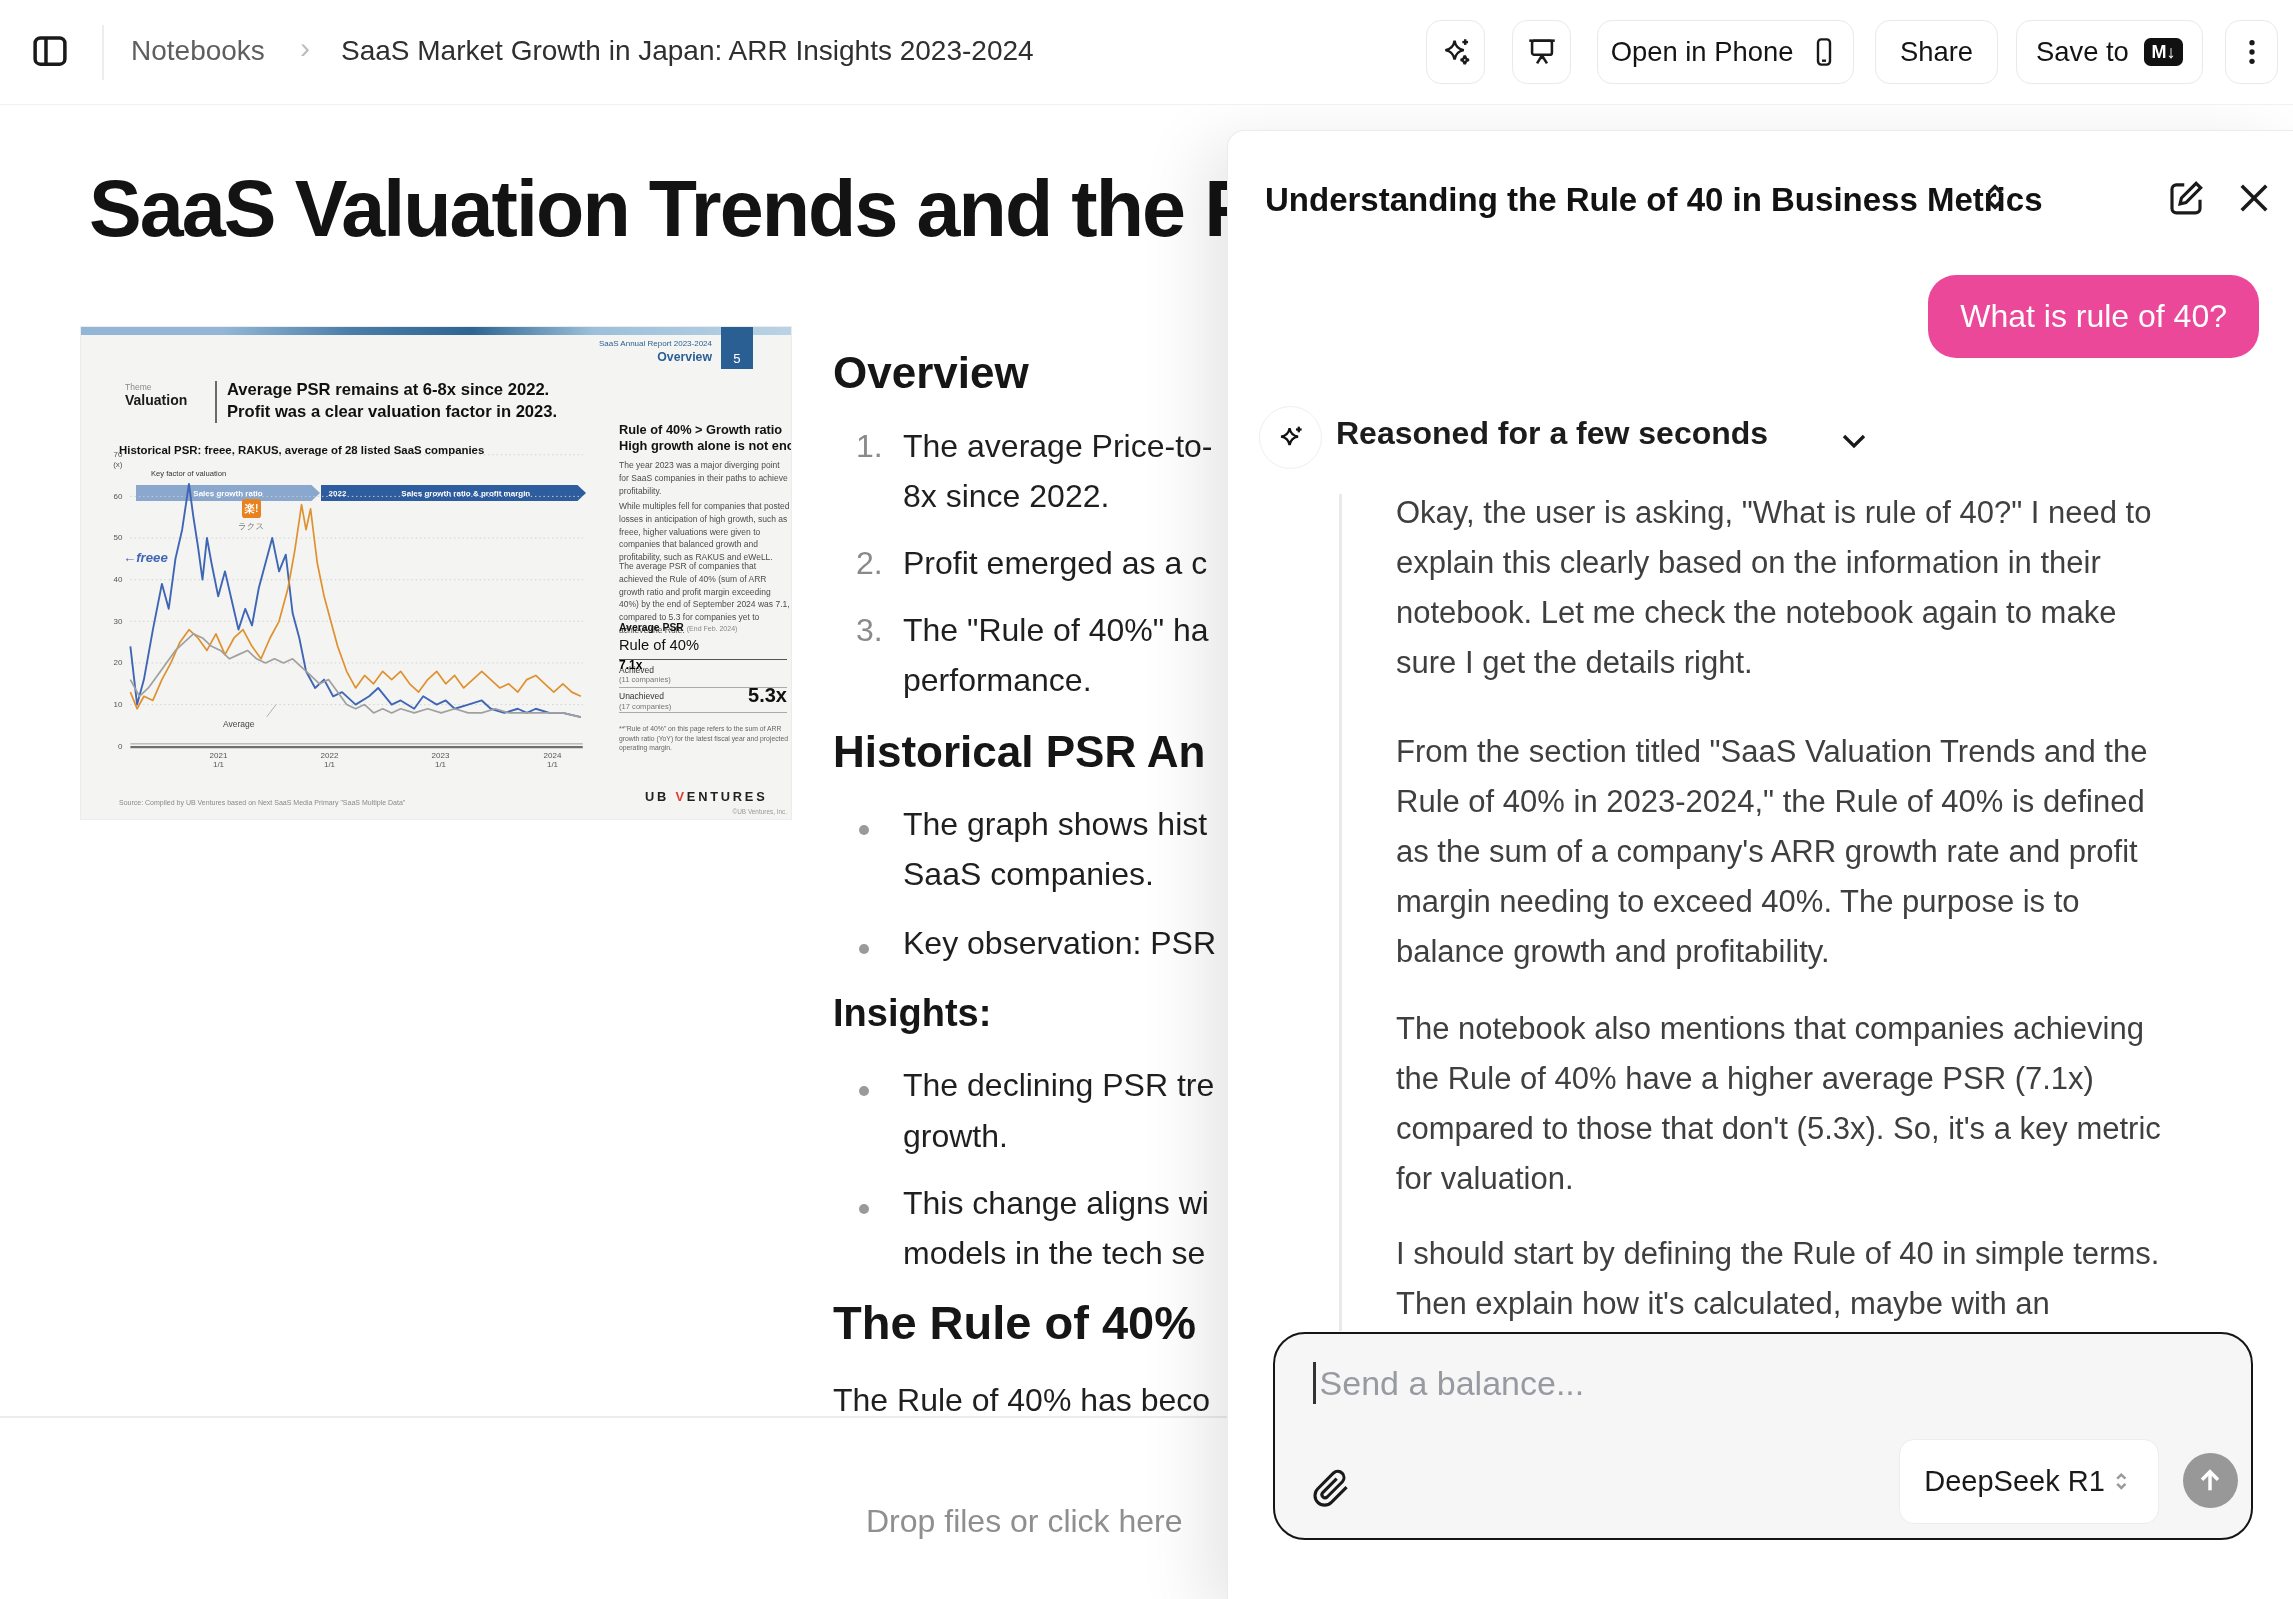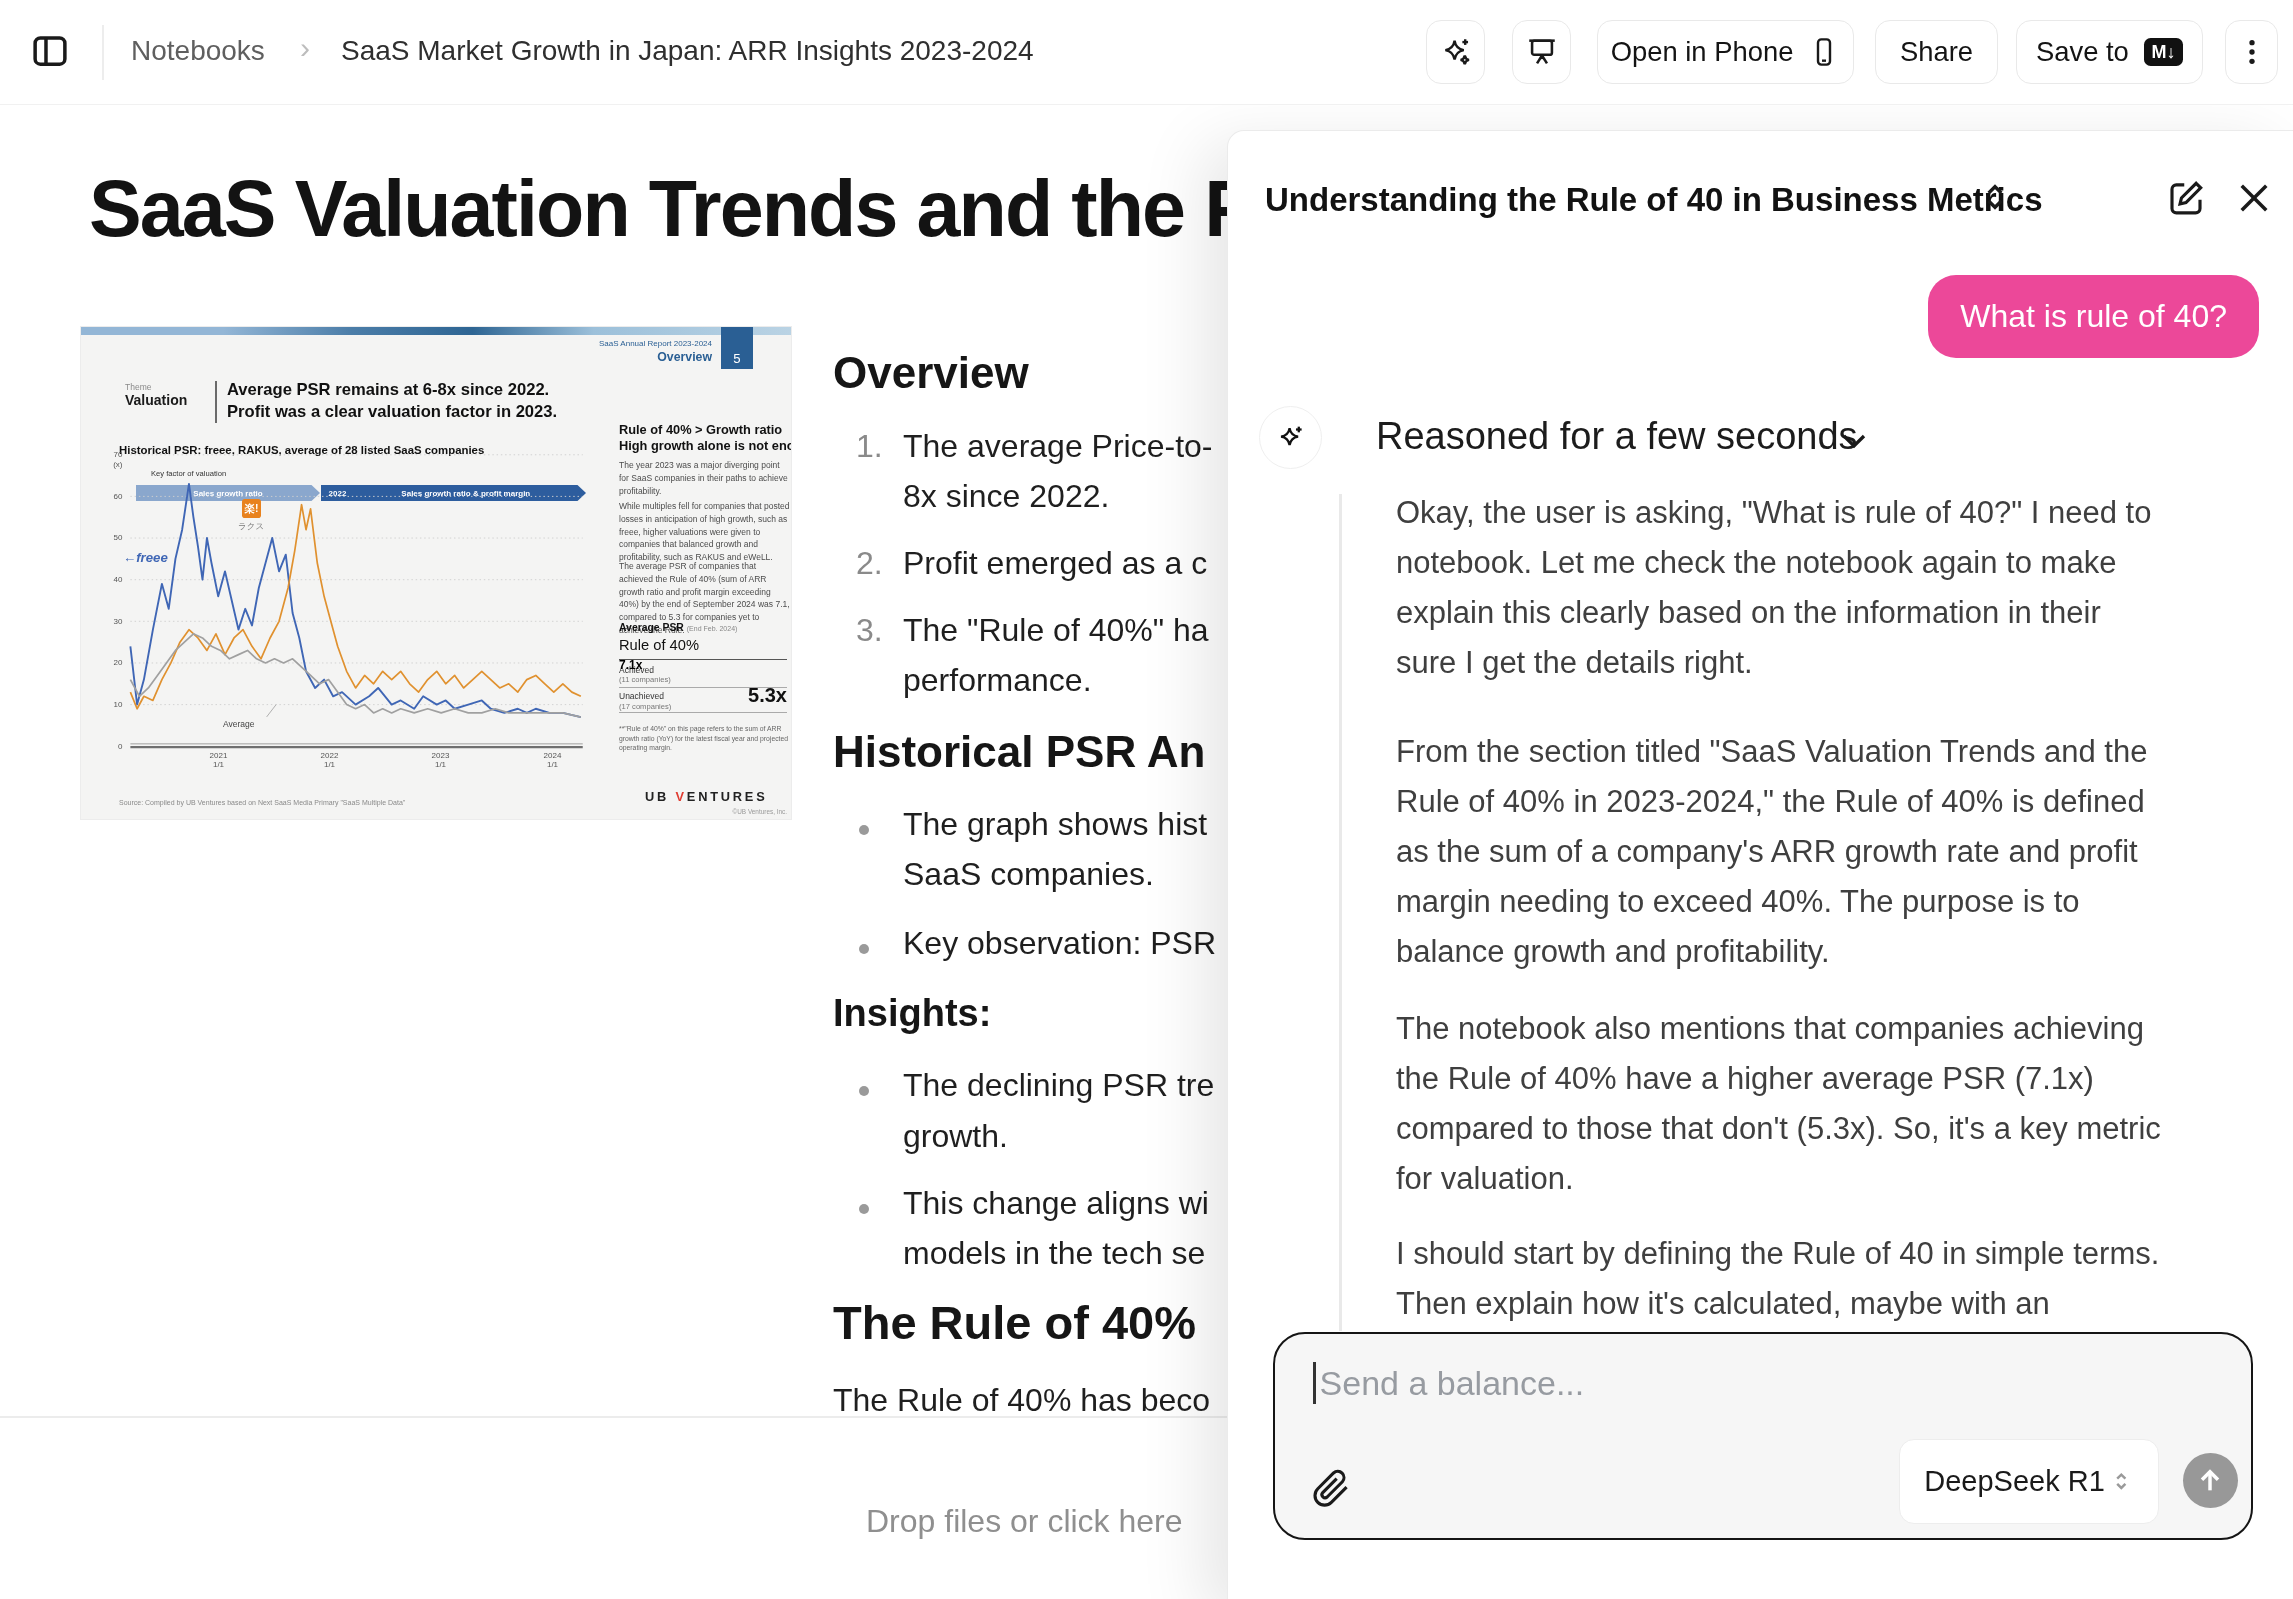--- a/index.html
+++ b/index.html
@@ -37,21 +37,21 @@
   .xtick{position:absolute;width:57px;text-align:center;font-size:8px;color:#555;}
   
   .panel{position:absolute;left:1227px;top:130px;width:1067px;height:1470px;background:#fff;
          border:0.9px solid #ebebeb;border-right:none;border-radius:17px 0 0 0;
          box-shadow:-23px 15px 66px rgba(0,0,0,0.10);z-index:50;}
   .panel-title{position:absolute;left:37px;top:50px;font-size:33px;font-weight:700;color:#121212;white-space:nowrap;}
   .bubble{position:absolute;right:36px;top:144px;height:83px;border-radius:28px;background:#ec4899;
           color:#fff;font-size:32px;display:flex;align-items:center;padding:0 32px;white-space:nowrap;}
   .avatar{position:absolute;left:31px;top:275px;width:61px;height:61px;border-radius:50%;
           border:1.9px solid #efefef;background:#fff;display:flex;align-items:center;justify-content:center;}
-  .reasoned{position:absolute;left:108px;top:284px;font-size:38px;font-weight:400;color:#1c1c1c;white-space:nowrap;margin-left:40px;}
+  .reasoned{position:absolute;left:108px;top:284px;font-size:32px;font-weight:700;color:#1c1c1c;white-space:nowrap;}
   .qbar{position:absolute;left:111px;top:363px;width:2.8px;height:837px;background:#e9e9e9;}
   .rpara{position:absolute;left:168px;font-size:31px;color:#3f3f3f;}
   .rpara div{line-height:50px;white-space:nowrap;}
   .chat-input{position:absolute;left:45px;top:1201px;width:980px;height:208px;background:#f6f6f6;
               border:2.8px solid #151515;border-radius:32px;box-sizing:border-box;}
   .placeholder{position:absolute;left:38px;top:28px;font-size:34px;color:#979ba1;white-space:nowrap;
                display:flex;align-items:center;}
   .caret{display:inline-block;width:2.8px;height:42px;background:#333;margin-right:3.8px;}
   .model-chip{position:absolute;right:92px;bottom:14px;height:83px;padding:0 24.6px;background:#fff;
               border:1.9px solid #ededed;border-radius:15px;display:flex;align-items:center;gap:4px;
@@ -311,22 +311,22 @@
     <div class="abs" style="left:606px;top:290px;cursor:pointer;">
       <svg width="40" height="40" viewBox="0 0 24 24" fill="none" stroke="#1a1a1a" stroke-width="2">
           <path d="M6 9 L12 15 L18 9"></path>
         </svg>
     </div>
 
     <div class="qbar"></div>
 
     <div class="rpara" style="top:357px;">
       <div>Okay, the user is asking, "What is rule of 40?" I need to</div>
+      <div>explain this clearly based on the information in their</div>
       <div>notebook. Let me check the notebook again to make</div>
-      <div>explain this clearly based on the information in their</div>
       <div>sure I get the details right.</div>
     </div>
     <div class="rpara" style="top:596px;">
       <div>From the section titled "SaaS Valuation Trends and the</div>
       <div>Rule of 40% in 2023-2024," the Rule of 40% is defined</div>
       <div>as the sum of a company's ARR growth rate and profit</div>
       <div>margin needing to exceed 40%. The purpose is to</div>
       <div>balance growth and profitability.</div>
     </div>
     <div class="rpara" style="top:873px;">

